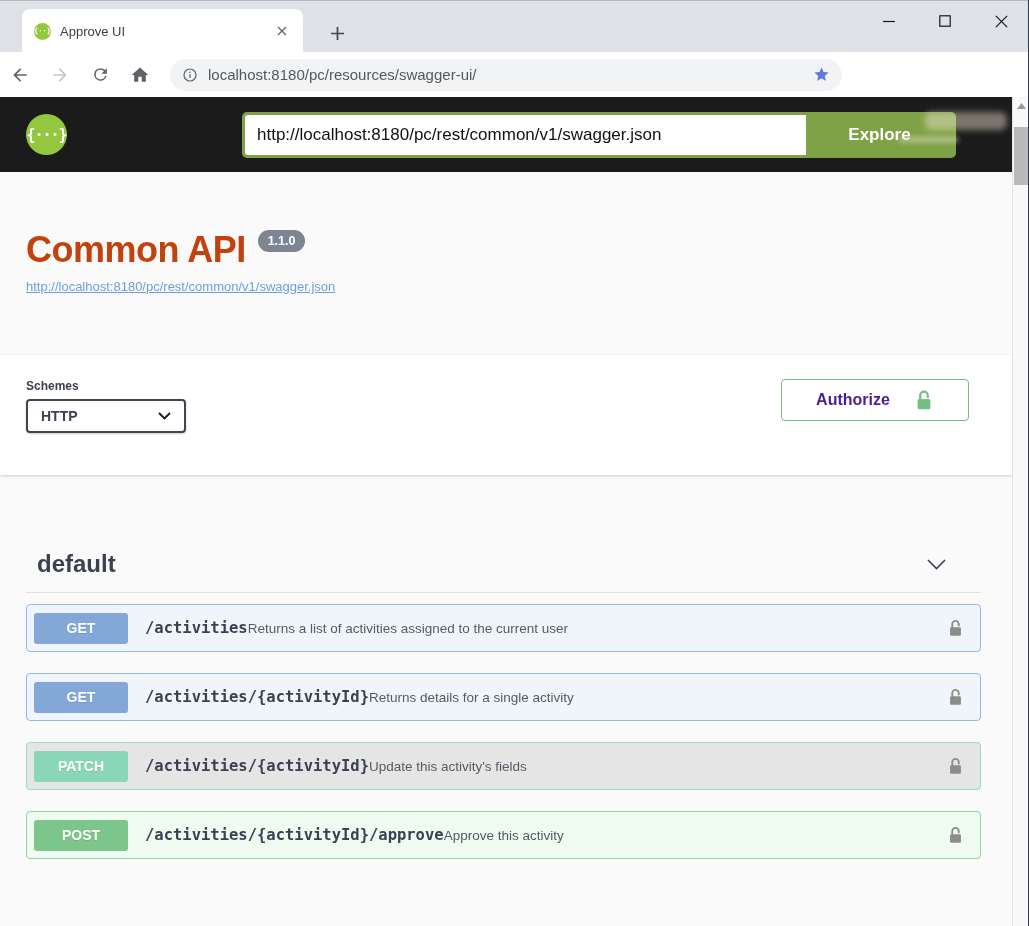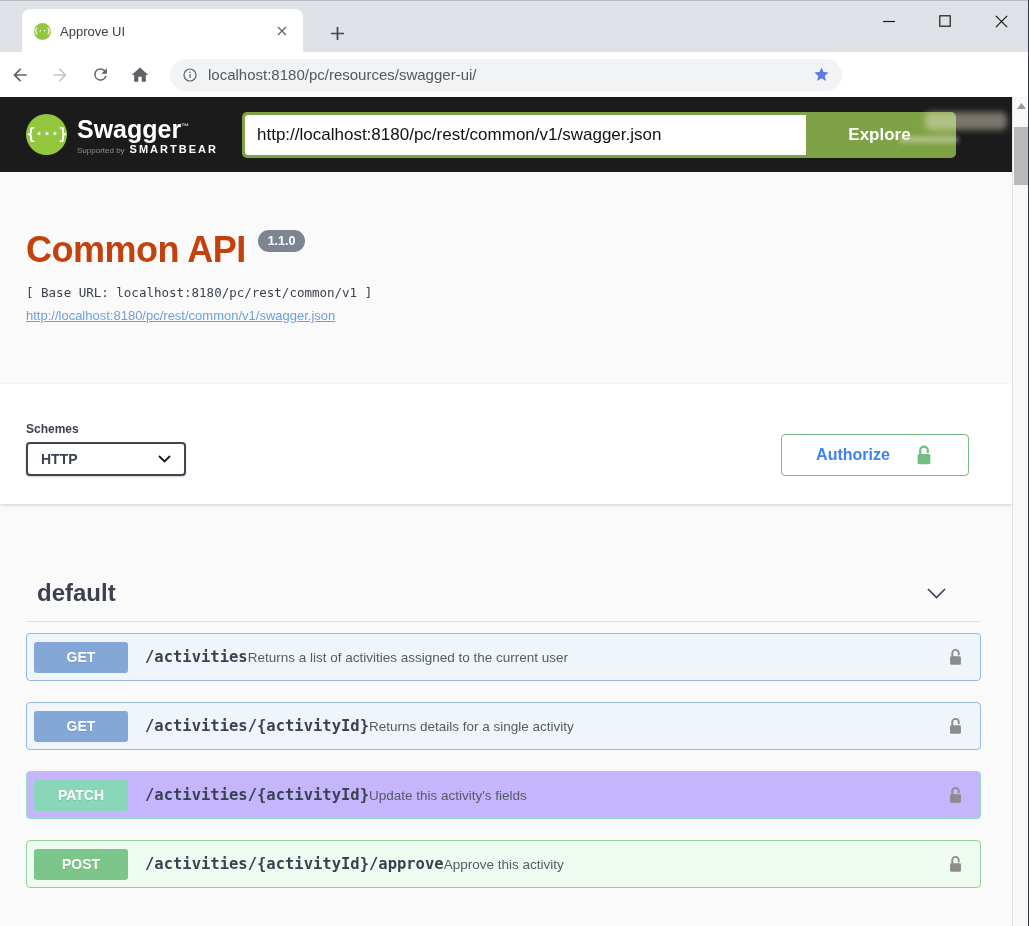--- a/index.html
+++ b/index.html
@@ -61,27 +61,27 @@
   .info-section { padding:56px 26px 0 26px; }
   .title-row { display:flex; align-items:flex-start; }
   .api-title { font-size:36px; font-weight:bold; color:#c2410c; line-height:43px; letter-spacing:-.5px; }
   .version-badge { background:#7d8492; color:#ffffff; font-size:12.5px; font-weight:bold; border-radius:12px;
                    padding:4px 10px; margin-left:12px; margin-top:2px; }
   .base-url { margin-top:14px; font-family:"DejaVu Sans Mono", monospace; font-size:12.5px; color:#3b4151; }
   .spec-link { margin-top:8px; font-size:13px; color:#6d9fe0; text-decoration:underline; display:inline-block; }
   .api-description { margin-top:34px; font-size:14.5px; color:#3b4151; }
 
   .scheme-band { margin-top:60px; background:#ffffff; box-shadow:0 1px 3px rgba(0,0,0,.18);
-                 padding:24px 43px 28px 26px; display:flex; align-items:flex-end; justify-content:space-between; height:120px; }
+                 padding:24px 43px 28px 26px; display:flex; align-items:flex-start; justify-content:space-between; height:120px; }
   .schemes-label { font-size:12px; font-weight:bold; color:#3b4151; display:block; margin-bottom:6px; }
   .scheme-select { width:160px; height:34px; border:2px solid #41444e; border-radius:4px; background:#fff;
                    display:flex; align-items:center; justify-content:space-between; padding:0 13px;
                    font-size:14px; font-weight:bold; color:#3b4151; box-shadow:0 1px 2px rgba(0,0,0,.2); }
   .authorize-btn { width:188px; height:42px; background:transparent; border:1px solid #74bd83; border-radius:4px;
-                   display:flex; align-items:center; justify-content:center; color:#3b82f6;
+                   display:flex; align-items:center; justify-content:center; color:#4c1d95;
                    font-size:16px; font-weight:bold; font-family:"Liberation Sans", sans-serif; }
   .authorize-btn svg { margin-left:24px; }
 
   .ops-section { padding:38px 31px 0 26px; }
   .section-header { display:flex; align-items:center; justify-content:space-between; padding:0 35px 0 11px;margin-top:36px; }
   .section-title { font-size:24px; font-weight:bold; color:#3b4151; line-height:30px; }
   .section-divider { height:1px; background:#e2e2e2; margin-top:13px; margin-bottom:11px; }
   .op-row { height:48px; border:1px solid; border-radius:4px; display:flex; align-items:center;
             padding:0 16px 0 7px; margin-bottom:21px; }
   .method-badge { width:94px; height:31px; border-radius:3px; color:#ffffff; font-size:14px; font-weight:bold;
@@ -163,42 +163,34 @@
           </svg>
       </span>
     </div>
     <div class="smudge"></div>
     <div class="smudge2"></div>
   </div>
 
   <div class="swagger-topbar">
     <div class="logo-block">
       <div class="logo-circle">{···}</div>
-      <div class="logo-texts">
-        <div class="logo-word"><span>Swagger</span><span class="logo-tm">™</span></div>
-        <div class="supported">
-          <span class="supported-prefix">Supported by</span>
-          <span class="supported-brand">SMARTBEAR</span>
-        </div>
-      </div>
     </div>
     <div class="download-wrapper">
       <input class="download-input" type="text" value="http://localhost:8180/pc/rest/common/v1/swagger.json" style="">
       <button class="explore-btn">Explore</button>
     </div>
   </div>
 
   <div class="page">
 
     <div class="info-section">
       <div class="title-row">
         <span class="api-title">Common API</span>
         <span class="version-badge">1.1.0</span>
       </div>
-      <div class="base-url">[ Base URL: localhost:8180/pc/rest/common/v1 ]</div>
       <a class="spec-link" href="#">http://localhost:8180/pc/rest/common/v1/swagger.json</a>
     </div>
 
     <div class="scheme-band">
       <div>
         <label class="schemes-label">Schemes</label>
         <div class="scheme-select">
           <span>HTTP</span>
           <svg width="13" height="8" viewBox="0 0 13 8">
               <polyline points="1,1 6.5,6.5 12,1" fill="none" stroke="#1a1a1a" stroke-width="1.8"></polyline>
@@ -240,21 +232,21 @@
     <span class="op-path">/activities/{activityId}</span>
     <span class="op-summary">Returns details for a single activity</span>
     <span class="op-lock">
       <svg width="17" height="20" viewBox="0 0 20 22">
         <path d="M6.2 10 V6.4 a3.8 3.8 0 0 1 7.6 0 V8.2" fill="none" stroke="#8c8c8c" stroke-width="2.2" stroke-linecap="round"></path>
         <rect x="3.6" y="10" width="12.8" height="10.2" rx="1.6" fill="#8c8c8c"></rect>
       </svg>
     </span>
   </div>
 
-  <div class="op-row" style="background: #c4b5fd; border-color: rgb(150, 221, 195); align-items: center;">
+  <div class="op-row" style="background: #e5e5e5; border-color: rgb(150, 221, 195); align-items: center;">
     <div class="method-badge" style="background: rgb(137, 214, 185);">PATCH</div>
     <span class="op-path">/activities/{activityId}</span>
     <span class="op-summary">Update this activity's fields</span>
     <span class="op-lock">
       <svg width="17" height="20" viewBox="0 0 20 22">
         <path d="M6.2 10 V6.4 a3.8 3.8 0 0 1 7.6 0 V8.2" fill="none" stroke="#8c8c8c" stroke-width="2.2" stroke-linecap="round"></path>
         <rect x="3.6" y="10" width="12.8" height="10.2" rx="1.6" fill="#8c8c8c"></rect>
       </svg>
     </span>
   </div>

